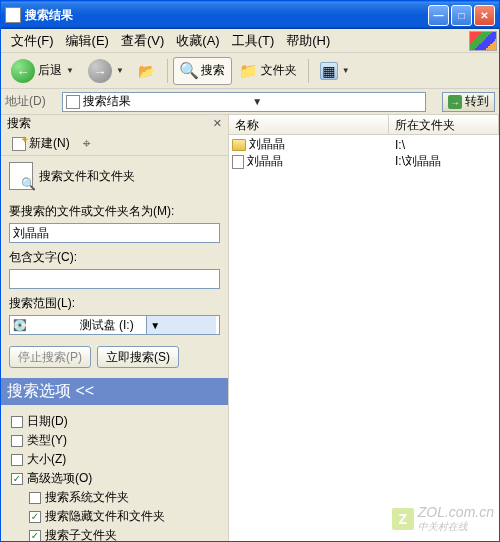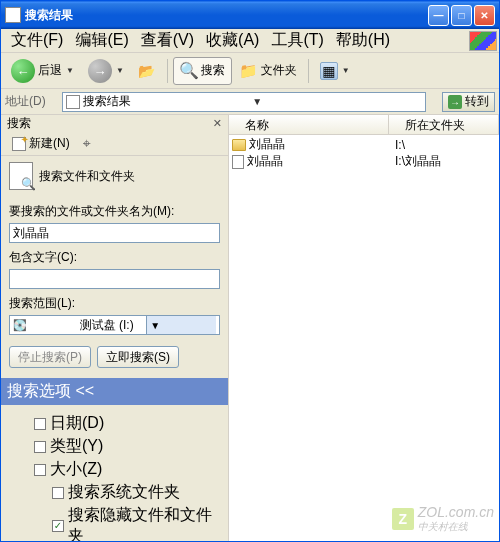--- a/index.html
+++ b/index.html
@@ -6,21 +6,21 @@
 body { background: #fff; width: 500px; height: 542px; overflow: hidden; position: relative; }
 .window { border: 1px solid #0054e3; width: 500px; height: 542px; display: flex; flex-direction: column; }
 
 .titlebar { background: linear-gradient(to bottom, #0a5bda 0%, #3d8dfb 4%, #2a7ae4 10%, #0a5bda 50%, #0a5bda 90%, #003ba1 100%); height: 28px; display: flex; align-items: center; padding: 0 4px; color: #fff; font-size: 12px; }
 .titlebar .icon { width: 16px; height: 16px; background: #fff; border: 1px solid #888; margin-right: 4px; }
 .titlebar .title { flex: 1; font-weight: bold; }
 .win-buttons { display: flex; gap: 2px; }
 .win-btn { width: 21px; height: 21px; background: linear-gradient(to bottom, #78aefa, #3b7de0); border: 1px solid #fff; border-radius: 3px; display: flex; align-items: center; justify-content: center; font-size: 10px; font-weight: bold; color: #fff; cursor: pointer; }
 .win-btn.close { background: linear-gradient(to bottom, #f48a72, #e04e35); }
 
-.menu-bar { background: #ece9d8; height: 24px; display: flex; align-items: center; padding: 0 4px; font-size: 16px; border-bottom: 1px solid #d4d0c8; position: relative; }
+.menu-bar { background: #ece9d8; height: 24px; display: flex; align-items: center; padding: 0 4px; font-size: 13px; border-bottom: 1px solid #d4d0c8; position: relative; }
 .menu-item { padding: 2px 6px; cursor: pointer; }
 .win-flag { width: 28px; height: 20px; position: absolute; right: 2px; background: linear-gradient(135deg, #f44 0%, #f44 25%, #4a4 25%, #4a4 50%, #44f 50%, #44f 75%, #fa4 75%); border: 1px solid #aaa; }
 
 .toolbar { background: #ece9d8; height: 36px; display: flex; align-items: center; padding: 0 4px; border-bottom: 1px solid #d4d0c8; font-size: 12px; gap: 2px; }
 .tb-btn { display: flex; align-items: center; gap: 3px; padding: 3px 5px; border: 1px solid transparent; border-radius: 3px; cursor: pointer; }
 .tb-btn.outlined { border: 1px solid #a0a0a0; background: #faf8f0; padding: 4px 6px; }
 .tb-sep { width: 1px; height: 24px; background: #c0c0b8; margin: 0 3px; }
 .circle-btn { width: 24px; height: 24px; border-radius: 50%; display: flex; align-items: center; justify-content: center; font-size: 13px; color: #fff; }
 .circle-back { background: radial-gradient(circle at 30% 30%, #8de68d, #2a9c2a); }
 .circle-fwd { background: radial-gradient(circle at 30% 30%, #ccc, #888); }
@@ -58,28 +58,28 @@
 .search-form input[type="text"], .search-form .combo { width: 100%; height: 20px; border: 1px solid #7f9db9; padding: 0 3px; font-size: 12px; background: #fff; }
 .combo { display: flex; align-items: center; gap: 4px; }
 .combo .drive-icon { font-size: 11px; }
 .combo span { flex: 1; }
 .combo .drop { font-size: 10px; background: #dce8f8; border-left: 1px solid #7f9db9; padding: 0 3px; height: 18px; display: flex; align-items: center; }
 .search-buttons { display: flex; gap: 6px; margin: 8px 0 4px; }
 .xp-btn { height: 22px; padding: 0 8px; font-size: 12px; border: 1px solid #7f9db9; border-radius: 3px; background: linear-gradient(to bottom, #fff, #eae8d8); cursor: pointer; }
 .xp-btn.disabled { color: #888; }
 .options-header { background: #6a8acc; color: #fff; font-size: 16px; padding: 3px 6px; margin: 3px -8px 0; }
 .options-list { padding: 4px 0 0 2px; }
-.opt-row { display: flex; align-items: center; gap: 4px; font-size: 16px; padding: 1px 0; margin-left: 23px; }
+.opt-row { display: flex; align-items: center; gap: 4px; font-size: 12px; padding: 1px 0; }
 .opt-row.indent { padding-left: 18px; }
 .chk { width: 12px; height: 12px; border: 1px solid #7a7a7a; background: #fff; display: flex; align-items: center; justify-content: center; font-size: 10px; color: #2a7a2a; flex-shrink: 0; line-height: 1; }
 .chk.checked::after { content: "✓"; }
 
 .results-pane { flex: 1; background: #fff; display: flex; flex-direction: column; font-size: 12px; }
 .results-header { height: 20px; display: flex; border-bottom: 1px solid #d4d0c8; }
-.col-head { padding: 2px 16px; border-right: 1px solid #d4d0c8; background: linear-gradient(to bottom, #fff, #f0eee0); }
+.col-head { padding: 2px 6px; border-right: 1px solid #d4d0c8; background: linear-gradient(to bottom, #fff, #f0eee0); }
 .col-name { width: 160px; }
 .col-loc { flex: 1; }
 .results-list { flex: 1; padding: 1px 0; }
 .result-row { display: flex; align-items: center; height: 17px; }
 .result-row .cell-name { width: 160px; display: flex; align-items: center; gap: 3px; padding-left: 3px; }
 .result-row .item-icon { width: 14px; height: 12px; flex-shrink: 0; }
 .item-icon.folder { background: linear-gradient(to bottom, #fce89c, #e8c050); border-radius: 1px 1px 0 0; border: 1px solid #c8a030; }
 .item-icon.doc { background: #fff; border: 1px solid #888; position: relative; width: 12px; height: 14px; }
 .result-row .cell-loc { flex: 1; padding-left: 6px; }
 
@@ -194,20 +194,24 @@
               <span>日期(D)</span>
             </div>
           <div class="opt-row">
               <div class="chk"></div>
               <span>类型(Y)</span>
             </div>
           <div class="opt-row">
               <div class="chk"></div>
               <span>大小(Z)</span>
             </div>
+          <div class="opt-row">
+              <div class="chk checked"></div>
+              <span>高级选项(O)</span>
+            </div>
           <div class="opt-row indent">
               <div class="chk"></div>
               <span>搜索系统文件夹</span>
             </div>
           <div class="opt-row indent">
               <div class="chk checked"></div>
               <span>搜索隐藏文件和文件夹</span>
             </div>
           <div class="opt-row indent">
               <div class="chk checked"></div>

